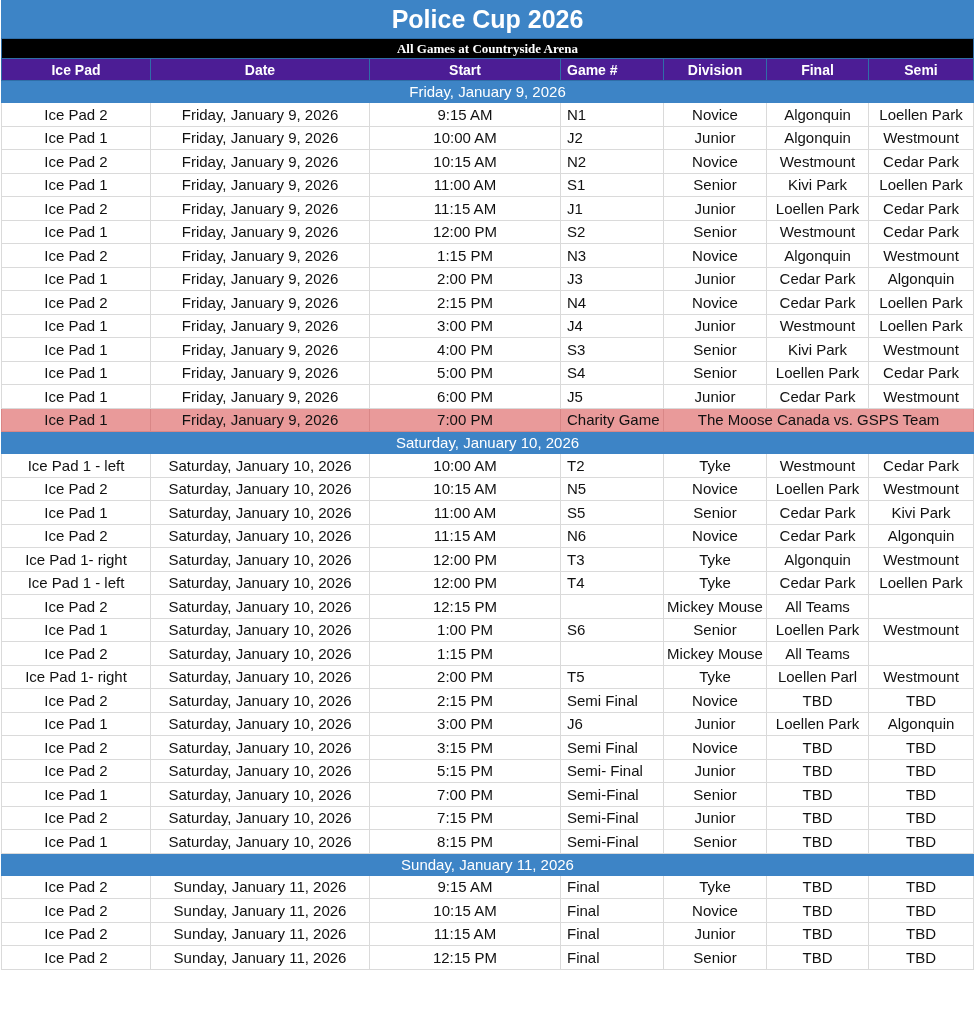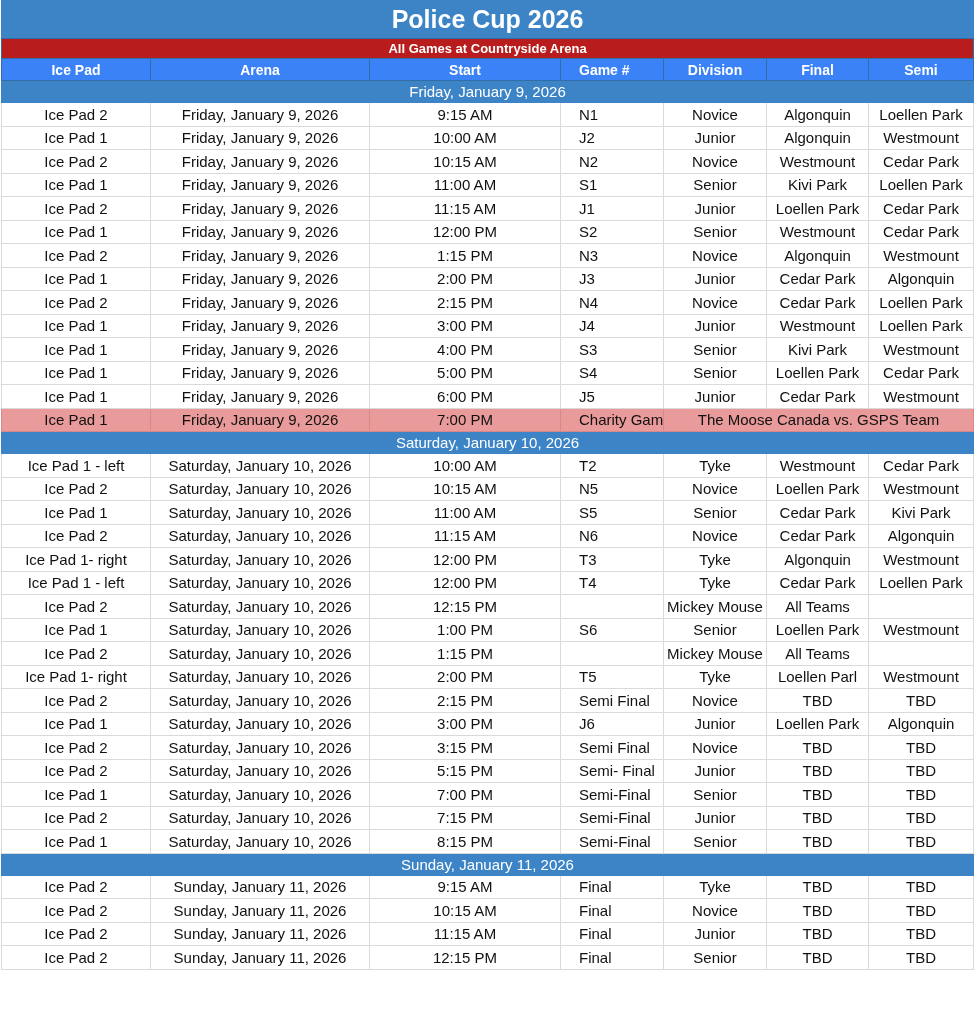--- a/index.html
+++ b/index.html
@@ -1,24 +1,24 @@
 <!DOCTYPE html>
 <html><head>
 <meta charset="utf-8">
 <style>
   html,body{margin:0;padding:0;background:#ffffff;}
   body{width:974px;height:1024px;overflow:hidden;font-family:"Liberation Sans",sans-serif;}
   table{border-collapse:collapse;table-layout:fixed;width:972px;margin-left:1px;}
   col.c0{width:149px} col.c1{width:219px} col.c2{width:191px} col.c3{width:103px}
   col.c4{width:103px} col.c5{width:102px} col.c6{width:105px}
   td{border:1px solid #dadada;height:22.5px;padding:0;font-size:15px;color:#111;text-align:center;white-space:nowrap;overflow:hidden;}
-  td.left{text-align:left;padding-left:18px;}
+  td.left{text-align:left;padding-left:6px;}
   tr.title td{background:#3d84c6;color:#fff;font-weight:bold;font-size:25px;height:37px;border-color:#3d84c6;border-bottom:1px solid #2f6ea8;}
-  tr.sub td{background:#b91c1c;color:#fff;font-weight:bold;font-size:13px;height:19px;border-color:#2f6ea8;}
-  tr.head td{background:#3b82f6;color:#fff;font-weight:bold;font-size:14px;height:21px;border-color:#2f6ea8;}
+  tr.sub td{background:#000000;color:#fff;font-weight:bold;font-size:13px;height:19px;border-color:#2f6ea8;font-family:Liberation Serif, serif;}
+  tr.head td{background:#4c1d95;color:#fff;font-weight:bold;font-size:14px;height:21px;border-color:#2f6ea8;}
   tr.day td{background:#3d84c6;color:#fff;font-size:15px;height:21px;border-color:#3d84c6;}
   tr.special td{background:#e99a9a;border-color:#d98787;}
 </style>
 </head>
 <body>
 
 <table>
   <colgroup>
     <col class="c0">
       <col class="c1">
@@ -30,21 +30,21 @@
   </colgroup>
   <tbody id="tbody">
     <tr class="title">
       <td colspan="7">Police Cup 2026</td>
     </tr>
     <tr class="sub">
       <td colspan="7">All Games at Countryside Arena</td>
     </tr>
     <tr class="head">
       <td>Ice Pad</td>
-      <td>Arena</td>
+      <td>Date</td>
       <td>Start</td>
       <td class="left">Game #</td>
       <td>Division</td>
       <td>Final</td>
       <td>Semi</td>
     </tr>
   <tr class="day">
         <td colspan="7">Friday, January 9, 2026</td>
       </tr>
       <tr>

